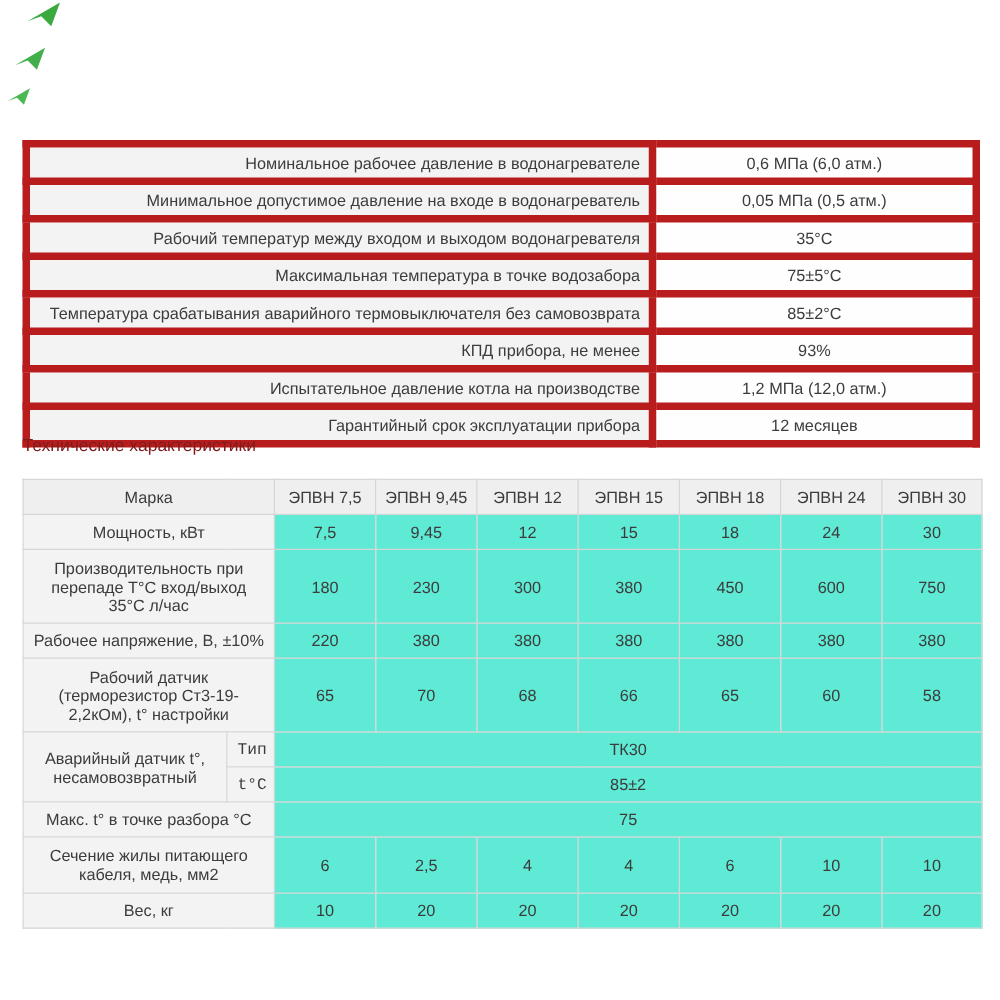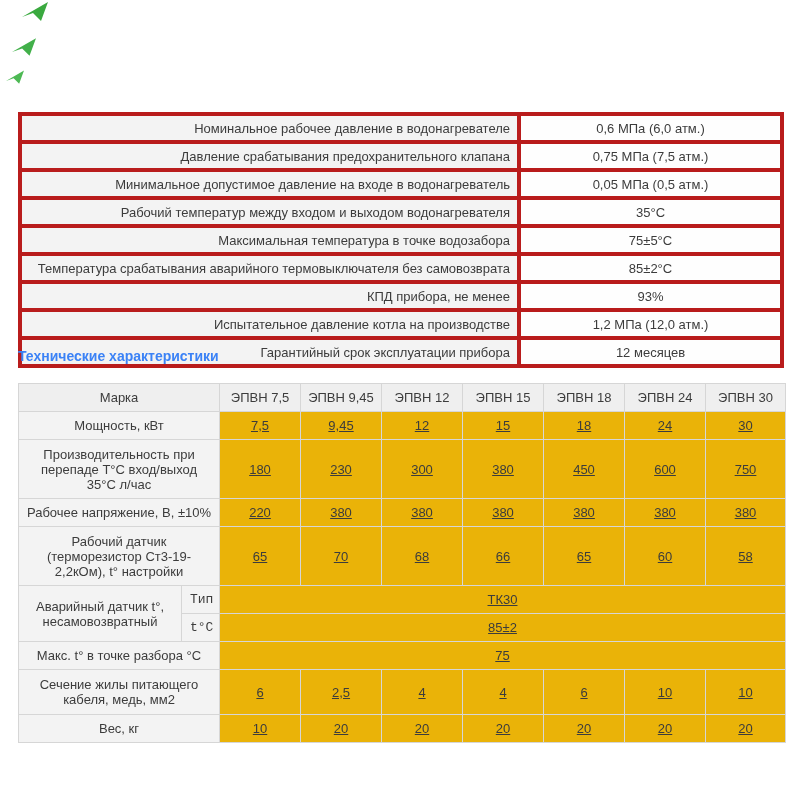--- a/index.html
+++ b/index.html
@@ -24,21 +24,21 @@
   }
   
   #specs-table {
     position: absolute;
     left: 18px;
     top: 112px;
     width: 766px;
     font-size: 13px;
   }
   #specs-table td {
-    border: 4px solid #b91c1c;
+    border: 6px solid #b91c1c;
     height: 24px;
     padding: 0 7px;
     vertical-align: middle;
     white-space: nowrap;
     overflow: hidden;
   }
   #specs-table td.lbl {
     background: #f3f3f3;
     text-align: right;
     width: 481px;
@@ -46,22 +46,22 @@
   #specs-table td.val {
     background: #fefefe;
     text-align: center;
   }
   
   #section-title {
     position: absolute;
     left: 18px;
     top: 348px;
     font-size: 14px;
-    font-weight: bold;
-    color: #3b82f6;
+    font-weight: normal;
+    color: #7f1d1d;
   }
   
   #models-table {
     position: absolute;
     left: 18px;
     top: 383px;
     width: 766px;
     font-size: 13px;
   }
   #models-table td {
@@ -78,22 +78,21 @@
     background: #f3f3f3;
     text-align: left;
     padding-left: 8px;
     font-family: Liberation Mono, monospace;
   }
   #models-table td.head {
     background: #efefef;
     height: 23px;
   }
   #models-table td.data {
-    background: #eab308;
-    text-decoration: underline;
+    background: #5eead4;
   }
   #models-table tr.r1 td { height: 23px; }
   #models-table tr.r3 td { height: 54px; }
   #models-table tr.r2 td { height: 40px; }
 </style>
 </head>
 <body>
 
 <div class="marker" style="left:22px; top:2px;">
   <svg width="26" height="20" viewBox="0 0 26 20">
@@ -111,24 +110,20 @@
     </svg>
 </div>
 
 <table id="specs-table">
   <tbody>
     <tr>
       <td class="lbl">Номинальное рабочее давление в водонагревателе</td>
       <td class="val">0,6 МПа (6,0 атм.)</td>
     </tr>
     <tr>
-      <td class="lbl">Давление срабатывания предохранительного клапана</td>
-      <td class="val">0,75 МПа (7,5 атм.)</td>
-    </tr>
-    <tr>
       <td class="lbl">Минимальное допустимое давление на входе в водонагреватель</td>
       <td class="val">0,05 МПа (0,5 атм.)</td>
     </tr>
     <tr>
       <td class="lbl">Рабочий температур между входом и выходом водонагревателя</td>
       <td class="val">35°С</td>
     </tr>
     <tr>
       <td class="lbl">Максимальная температура в точке водозабора</td>
       <td class="val">75±5°С</td>

